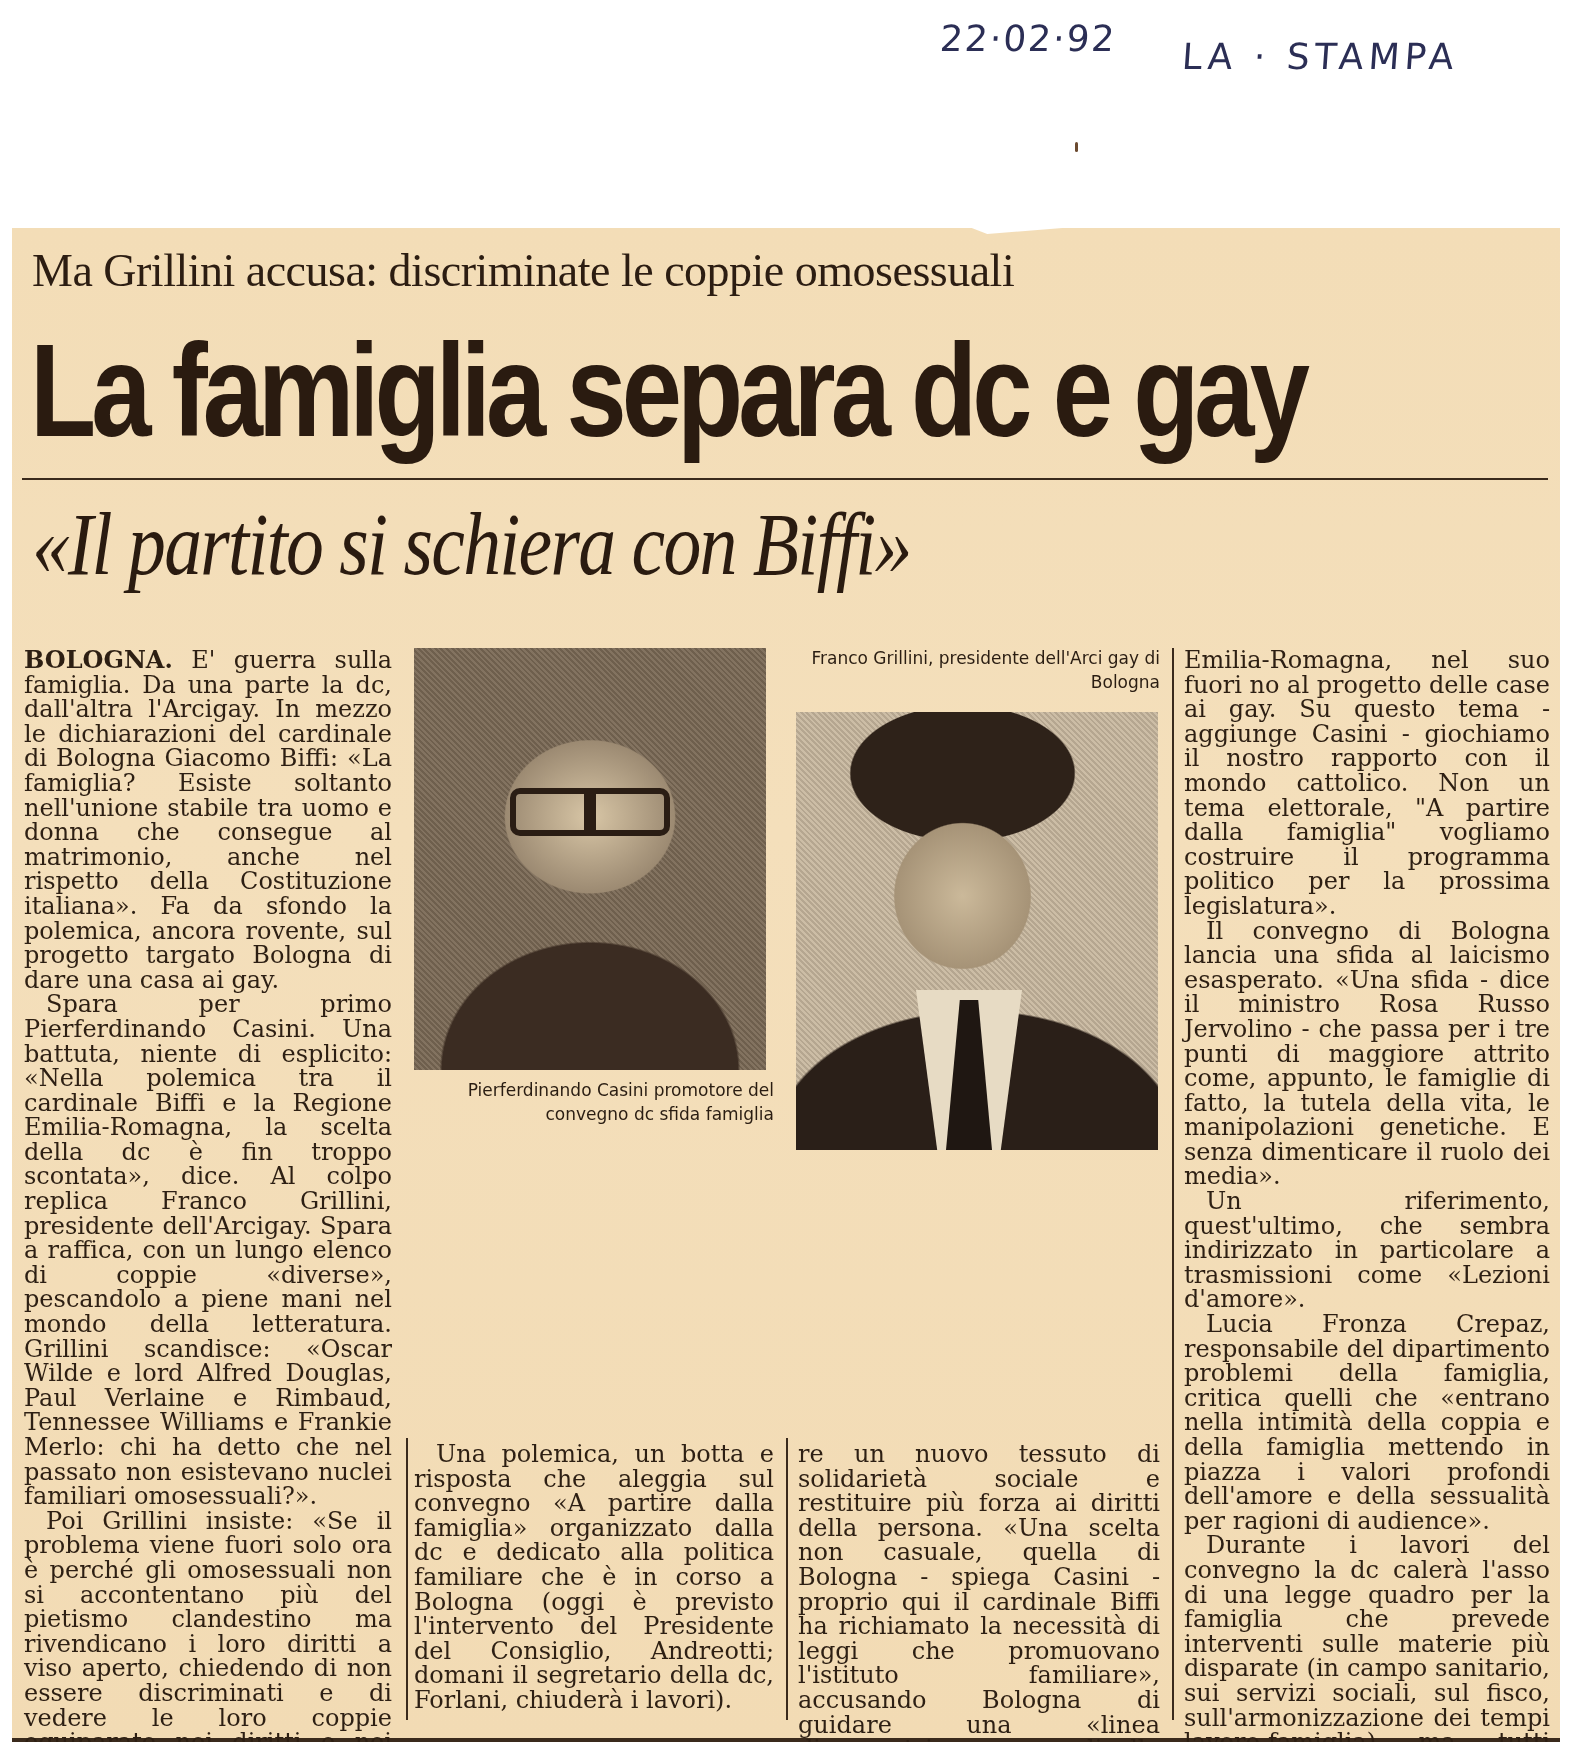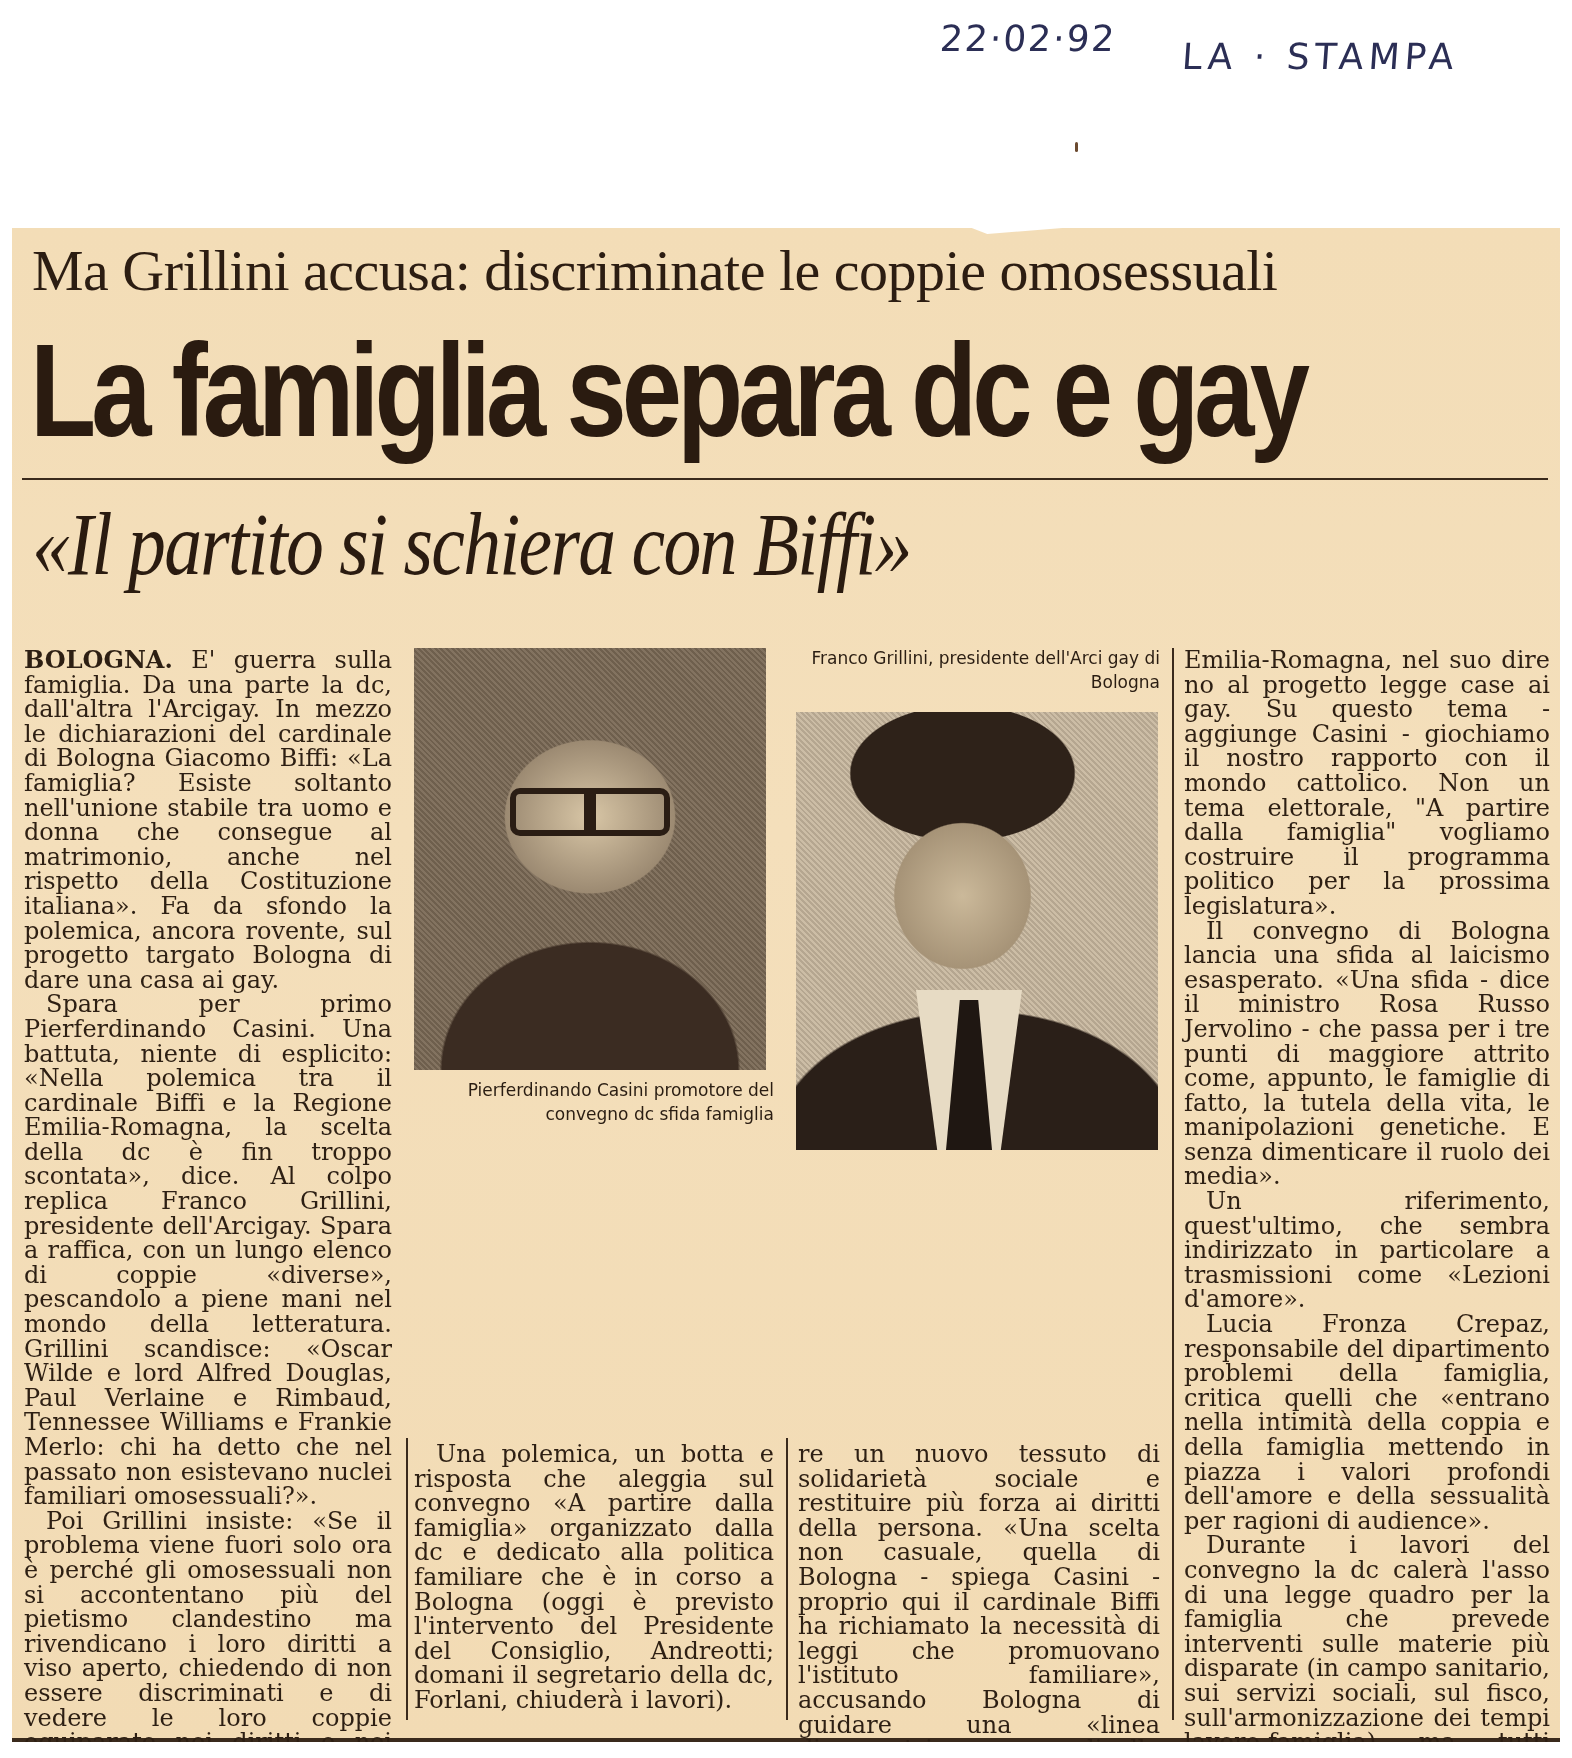--- a/index.html
+++ b/index.html
@@ -17,21 +17,21 @@
   .speck { position: absolute; left: 1075px; top: 142px; width: 3px; height: 10px; background: #6b4a30; border-radius: 2px; }
 
   .clipping {
     position: absolute; left: 12px; top: 228px; width: 1548px; height: 1514px;
     background: linear-gradient(180deg, #f3ddb7 0%, #f4dfbb 40%, #f2dbb4 100%);
     clip-path: polygon(0 0, 62% 0, 63% 0.4%, 80% -1%, 100% -1%, 100% 100%, 0 100%);
     box-shadow: inset 0 -4px 0 #3a2a1c;
   }
   .kicker {
     position: absolute; left: 20px; top: 10px;
-    font-family: "Liberation Serif", serif; font-size: 58px; line-height: 66px; color: #2c1d12;
+    font-family: "Liberation Serif", serif; font-size: 46px; line-height: 66px; color: #2c1d12;
     letter-spacing: -0.5px; white-space: nowrap;
   }
   .headline {
     position: absolute; left: 18px; top: 88px;
     font-family: "Liberation Sans", sans-serif; font-weight: 700; font-size: 132px; line-height: 150px;
     color: #2a1b10; letter-spacing: -6px; transform: scaleX(0.82); transform-origin: left top;
     white-space: nowrap;
   }
   .rule-top { position: absolute; left: 10px; right: 12px; top: 250px; height: 2px; background: #3a2a1c; }
   .subhead {
@@ -118,19 +118,19 @@
   </div>
 
   <div class="vrule" style="left:774px; top:1210px; height:282px;"></div>
   <div class="col" style="left:786px; top:1214px; width:362px;">
     <p>re un nuovo tessuto di solidarietà sociale e restituire più forza ai diritti della persona. «Una scelta non casuale, quella di Bologna - spiega Casini - proprio qui il cardinale Biffi ha richiamato la necessità di leggi che promuovano l'istituto familiare», accusando Bologna di guidare una «linea disgregatrice» a livello mondiale.</p>
     <p class="indent">Poi Casini (che ha presentato il convegno assieme a Lucia Fronza Crepaz e al ministro Rosa Russo Jervolino) pigia il tasto dell'acceleratore: «La dc non può che stare con Biffi nel suo scontro con la Regione</p>
   </div>
 
   <div class="vrule" style="left:1160px; top:420px; height:1072px;"></div>
   <div class="col" style="left:1172px; top:420px; width:366px;">
-    <p>Emilia-Romagna, nel suo dire no al progetto legge case ai gay. Su questo tema - aggiunge Casini - giochiamo il nostro rapporto con il mondo cattolico. Non un tema elettorale, "A partire dalla famiglia" vogliamo costruire il programma politico per la prossima legislatura».</p>
+    <p>Emilia-Romagna, nel suo fuori no al progetto delle case ai gay. Su questo tema - aggiunge Casini - giochiamo il nostro rapporto con il mondo cattolico. Non un tema elettorale, "A partire dalla famiglia" vogliamo costruire il programma politico per la prossima legislatura».</p>
     <p class="indent">Il convegno di Bologna lancia una sfida al laicismo esasperato. «Una sfida - dice il ministro Rosa Russo Jervolino - che passa per i tre punti di maggiore attrito come, appunto, le famiglie di fatto, la tutela della vita, le manipolazioni genetiche. E senza dimenticare il ruolo dei media».</p>
     <p class="indent">Un riferimento, quest'ultimo, che sembra indirizzato in particolare a trasmissioni come «Lezioni d'amore».</p>
     <p class="indent">Lucia Fronza Crepaz, responsabile del dipartimento problemi della famiglia, critica quelli che «entrano nella intimità della coppia e della famiglia mettendo in piazza i valori profondi dell'amore e della sessualità per ragioni di audience».</p>
     <p class="indent"><span>Durante i lavori del convegno la dc calerà l'asso di una legge quadro per la famiglia che prevede interventi sulle materie più disparate (in campo sanitario, sui servizi sociali, sul fisco, sull'armonizzazione dei tempi lavoro-famiglia) ma tutti collegati da una precisa idea: riconoscere la famiglia come «soggetto» dentro la società.</span> <span class="signature">[l. s.]</span></p>
   </div>
 </div>
 
 </body></html>

